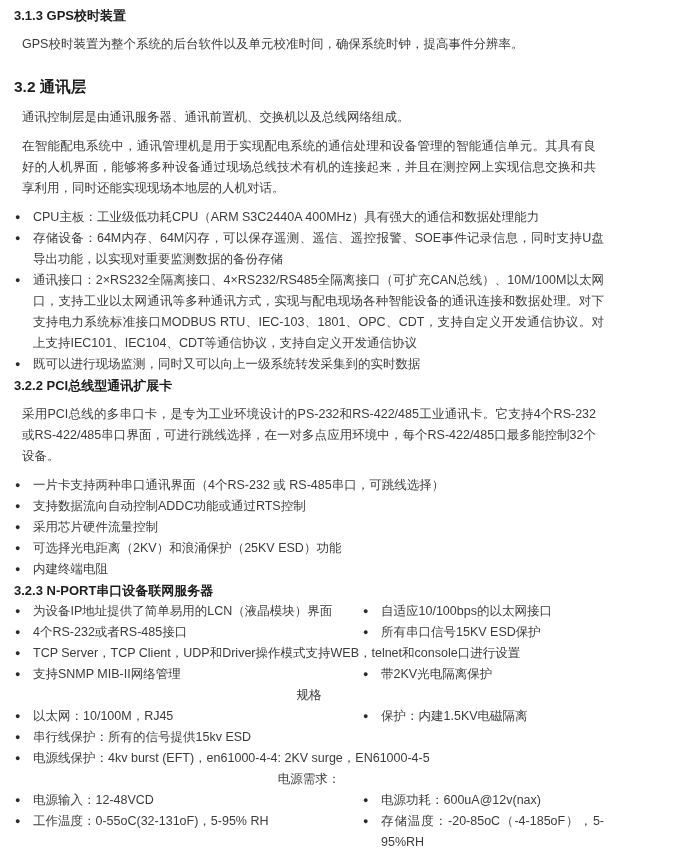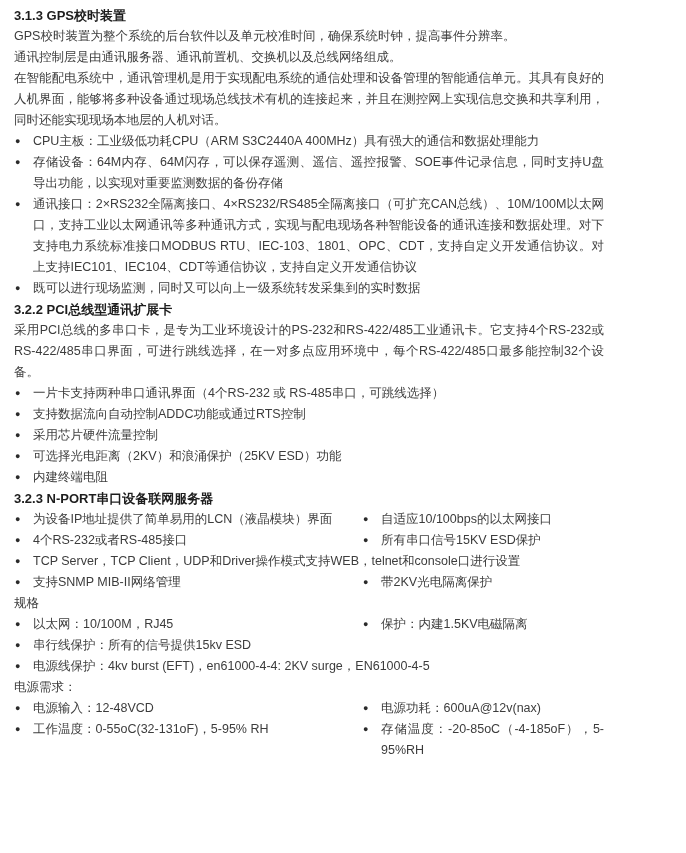--- a/index.html
+++ b/index.html
@@ -8,37 +8,38 @@
     padding:5px 14px 0 14px;
     font-family:"Liberation Sans","DejaVu Sans",sans-serif;
     font-size:12.5px; color:#3c3c3c;
     text-align:justify;
     overflow:hidden;
     background:#ffffff;
   }
   h2,h3 { margin:0; color:#1d1d1d; text-align:left; font-weight:bold; }
   h3 { font-size:13px; line-height:21px; }
   h2 { font-size:15.5px; line-height:25px; margin-top:19px; }
-  p  { margin:0; line-height:21px; }
+  p  { margin:8px; line-height:21px; }
   .bullet-item { position:relative; padding-left:19px; line-height:21px; }
   .bullet-item .bullet {
     position:absolute; left:1px; top:0;
     font-size:9px; line-height:21px; color:#2a2a2a;
   }
   .cols { display:grid; grid-template-columns:348px 1fr; }
-  .label-line { line-height:21px; text-align:left; }
+  .label-line { line-height:21px; text-align:center; }
 </style>
 </head>
 <body>
 
 <div class="page">
 
   <h3>3.1.3 GPS校时装置</h3>
   <p>GPS校时装置为整个系统的后台软件以及单元校准时间，确保系统时钟，提高事件分辨率。</p>
 
+  <h2>3.2 通讯层</h2>
   <p>通讯控制层是由通讯服务器、通讯前置机、交换机以及总线网络组成。</p>
 
   <p>在智能配电系统中，通讯管理机是用于实现配电系统的通信处理和设备管理的智能通信单元。其具有良好的人机界面，能够将多种设备通过现场总线技术有机的连接起来，并且在测控网上实现信息交换和共享利用，同时还能实现现场本地层的人机对话。</p>
 
   <div>
     <div class="bullet-item">
       <span class="bullet">●</span>
       <span>CPU主板：工业级低功耗CPU（ARM S3C2440A 400MHz）具有强大的通信和数据处理能力</span>
     </div>
     <div class="bullet-item">

